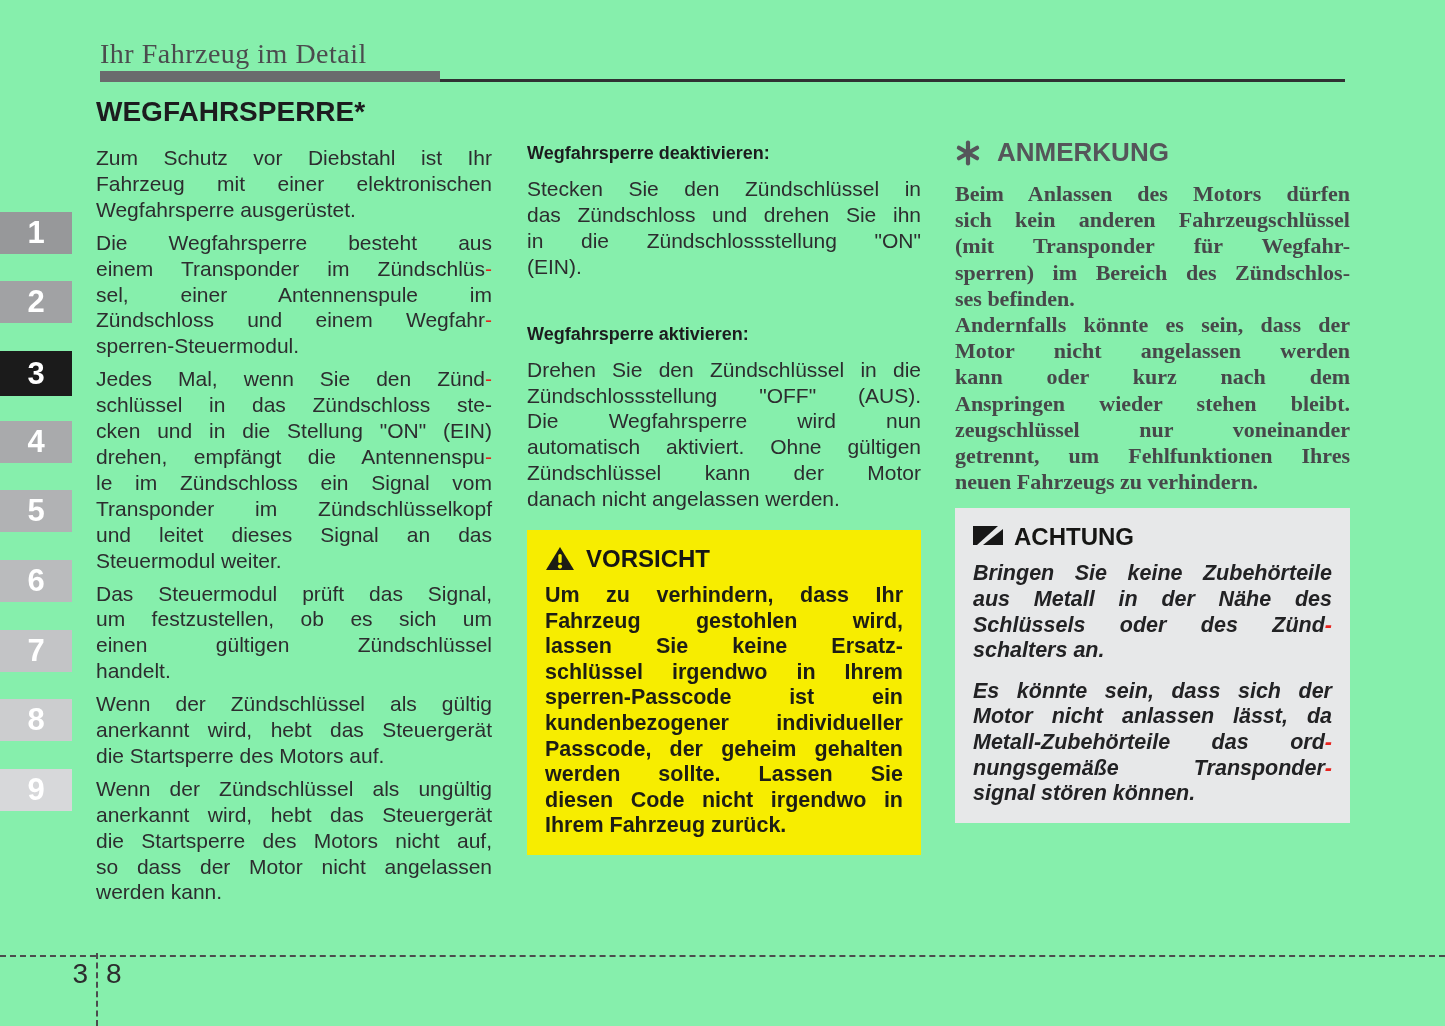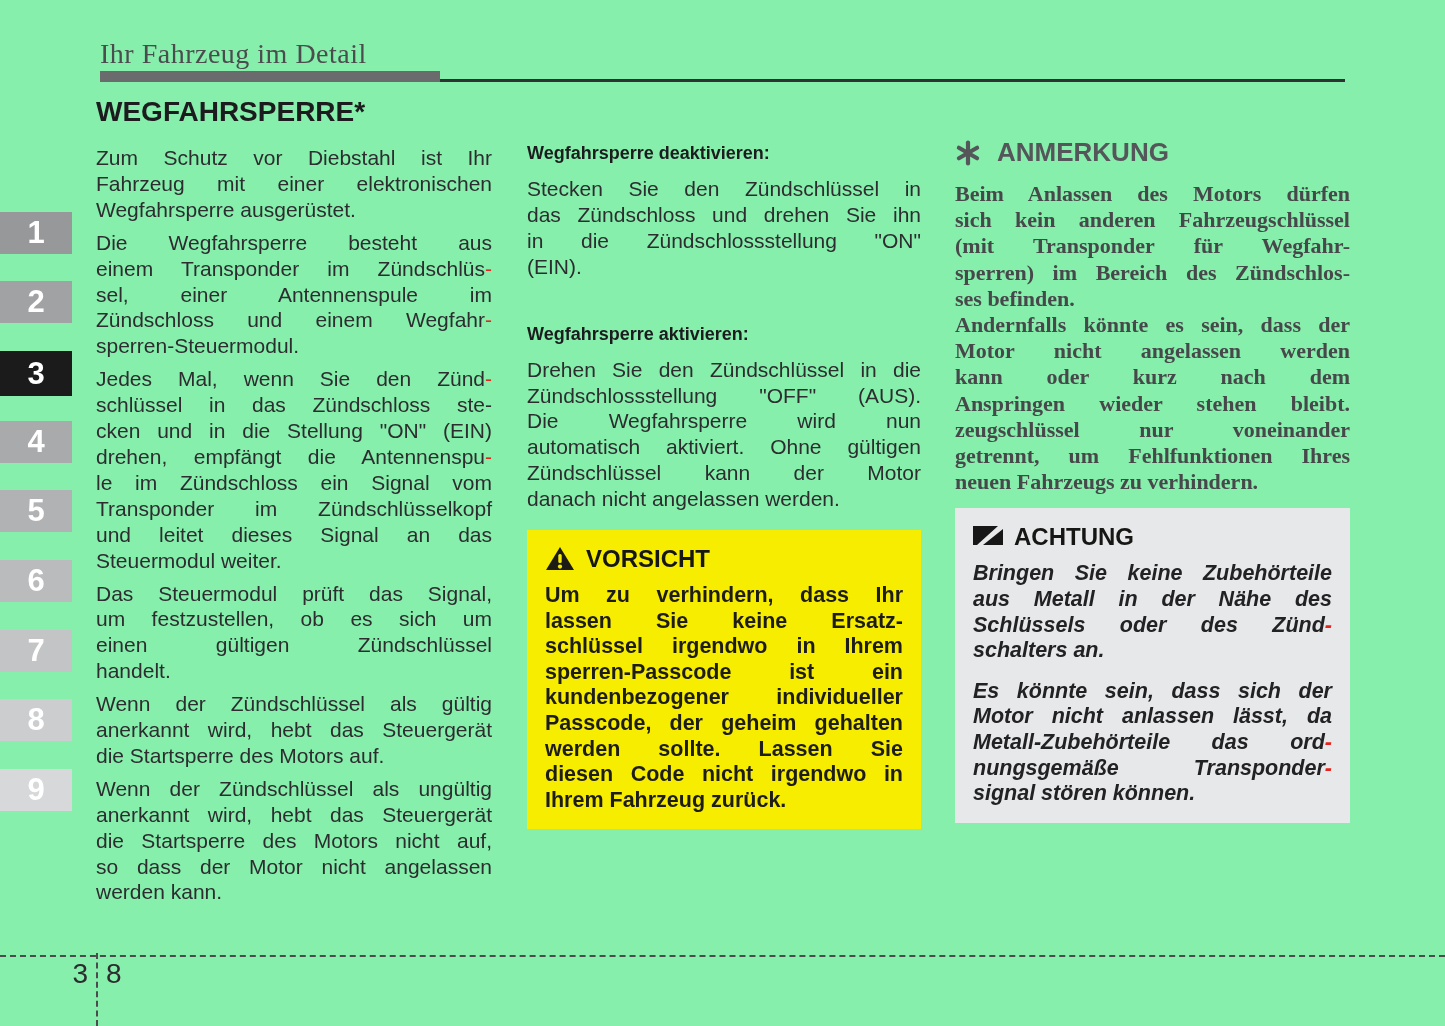--- a/index.html
+++ b/index.html
@@ -149,20 +149,21 @@
           <svg width="30" height="26" viewBox="0 0 30 26">
             <polygon points="15,1 29,24 1,24" fill="#1c1c14"></polygon>
             <rect x="13.3" y="8" width="3.4" height="9" rx="1.6" fill="#f7ed00"></rect>
             <circle cx="15" cy="20.6" r="2.1" fill="#f7ed00"></circle>
           </svg>
         </span>
         <span>VORSICHT</span>
       </div>
       <div class="para">
           <div class="jline">Um zu verhindern, dass Ihr</div>
+          <div class="jline">Fahrzeug gestohlen wird,</div>
           <div class="jline">lassen Sie keine Ersatz-</div>
           <div class="jline">schlüssel irgendwo in Ihrem</div>
           <div class="jline">sperren-Passcode ist ein</div>
           <div class="jline">kundenbezogener individueller</div>
           <div class="jline">Passcode, der geheim gehalten</div>
           <div class="jline">werden sollte. Lassen Sie</div>
           <div class="jline">diesen Code nicht irgendwo in</div>
           <div class="jline last">Ihrem Fahrzeug zurück.</div>
         </div>
     </div>

